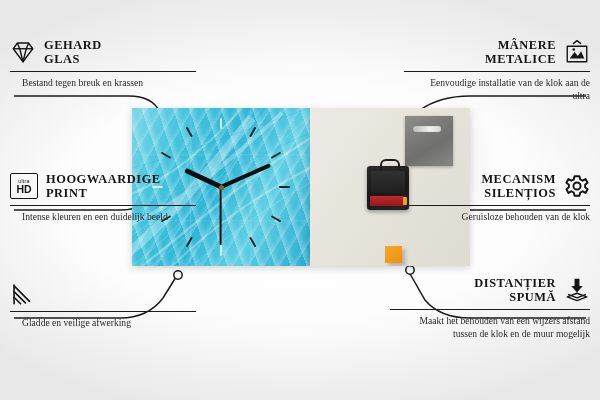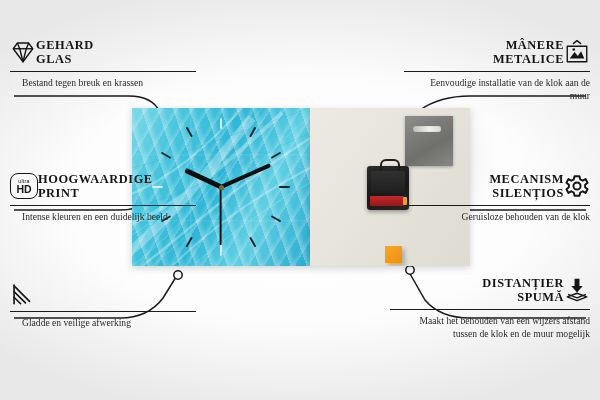--- a/index.html
+++ b/index.html
@@ -62,28 +62,28 @@
   .battery{position:absolute;left:3px;bottom:4px;width:34px;height:10px;border-radius:1px;
     background:linear-gradient(180deg,#c4282a,#8e1a1c);}
   .batt-tip{position:absolute;right:-3px;top:1px;width:4px;height:8px;background:#e8a12a;border-radius:1px;}
   .foam{position:absolute;left:75px;top:138px;width:17px;height:17px;
     background:linear-gradient(140deg,#f7a724,#ef8f12);box-shadow:3px 3px 4px rgba(0,0,0,.22);}
 
   
   .callout{position:absolute;width:186px;}
   .c-left{left:10px;text-align:left;}
   .c-right{right:10px;text-align:right;}
-  .head{display:flex;align-items:center;}
+  .head{display:flex;align-items:center;gap:8px;}
   .c-right .head{justify-content:flex-end;flex-direction:row;}
   .title{font-size:12.4px;font-weight:700;letter-spacing:.55px;color:#141414;line-height:1.16;
          text-transform:uppercase;}
   .rule{height:1.4px;background:#1b1b1b;margin:4px 0 5px;}
   .desc{font-size:9.6px;line-height:1.3;color:#2a2a2a;margin-left:12px;}
   .ico{width:26px;height:26px;flex:0 0 26px;display:block;}
-  .hdbox{width:26px;height:24px;border:1.6px solid #151515;border-radius:8px;
+  .hdbox{width:26px;height:24px;border:1.6px solid #151515;border-radius:2px;
     display:flex;flex-direction:column;align-items:center;justify-content:center;line-height:1;}
   .hdbox .u{font-size:5.2px;font-family:"Liberation Sans",sans-serif;letter-spacing:.3px;color:#151515;}
   .hdbox .h{font-size:10.5px;font-weight:700;font-family:"Liberation Sans",sans-serif;color:#151515;}
 
   svg.lines{position:absolute;inset:0;width:600px;height:400px;pointer-events:none;}
 </style>
 </head>
 <body>
 
 <div class="stage">
@@ -225,21 +225,21 @@
       <svg class="ico" viewBox="0 0 32 32">
         <g fill="none" stroke="#151515" stroke-width="1.7" stroke-linejoin="round">
           <path d="M11,6 L16,2 L21,6"></path>
           <rect x="4" y="9" width="24" height="19"></rect>
           <path d="M7,24 L13,16 L17,21 L21,15 L25,24 Z" fill="#151515" stroke="none"></path>
           <circle cx="12" cy="13" r="1.6" fill="#151515" stroke="none"></circle>
         </g>
       </svg>
     </div>
     <div class="rule"></div>
-    <div class="desc">Eenvoudige installatie van de klok aan de muur</div>
+    <div class="desc">Eenvoudige installatie van de klok aan de ultra</div>
   </div>
 
   <div class="callout c-right" style="top:172px;">
     <div class="head">
       <div class="title" style="flex:1;">
         <div>MECANISM</div>
         <div>SILENȚIOS</div>
       </div>
       <svg class="ico" viewBox="0 0 32 32">
         <g fill="none" stroke="#151515" stroke-width="2.4" stroke-linejoin="round" stroke-linecap="round">

